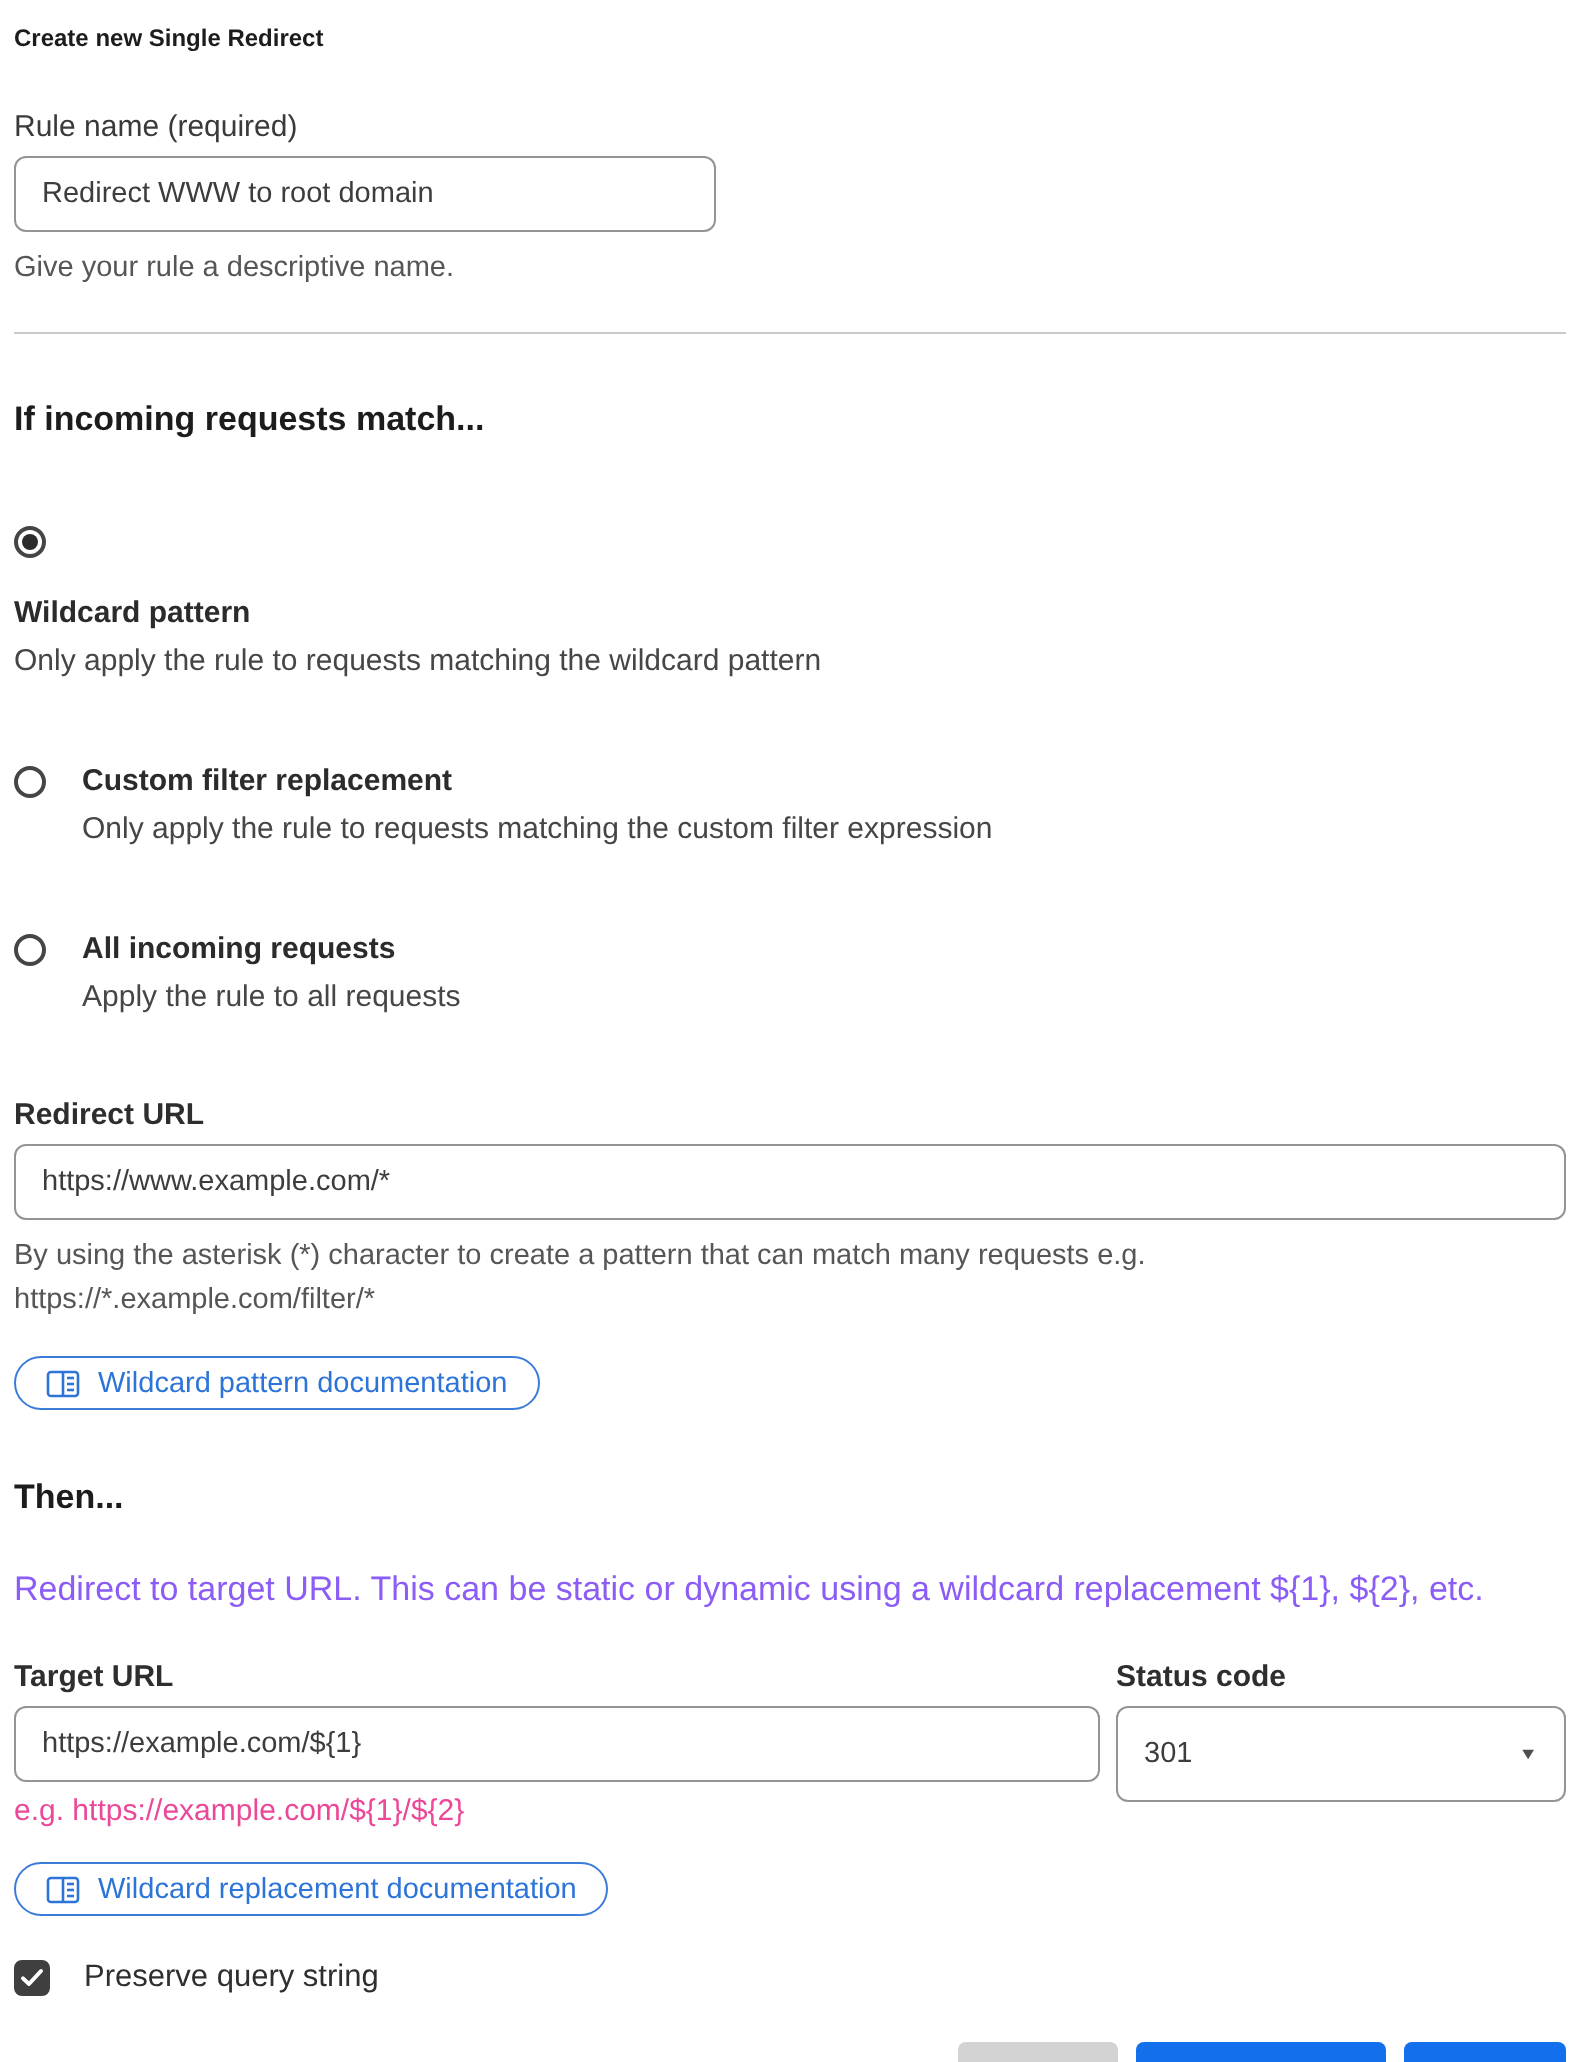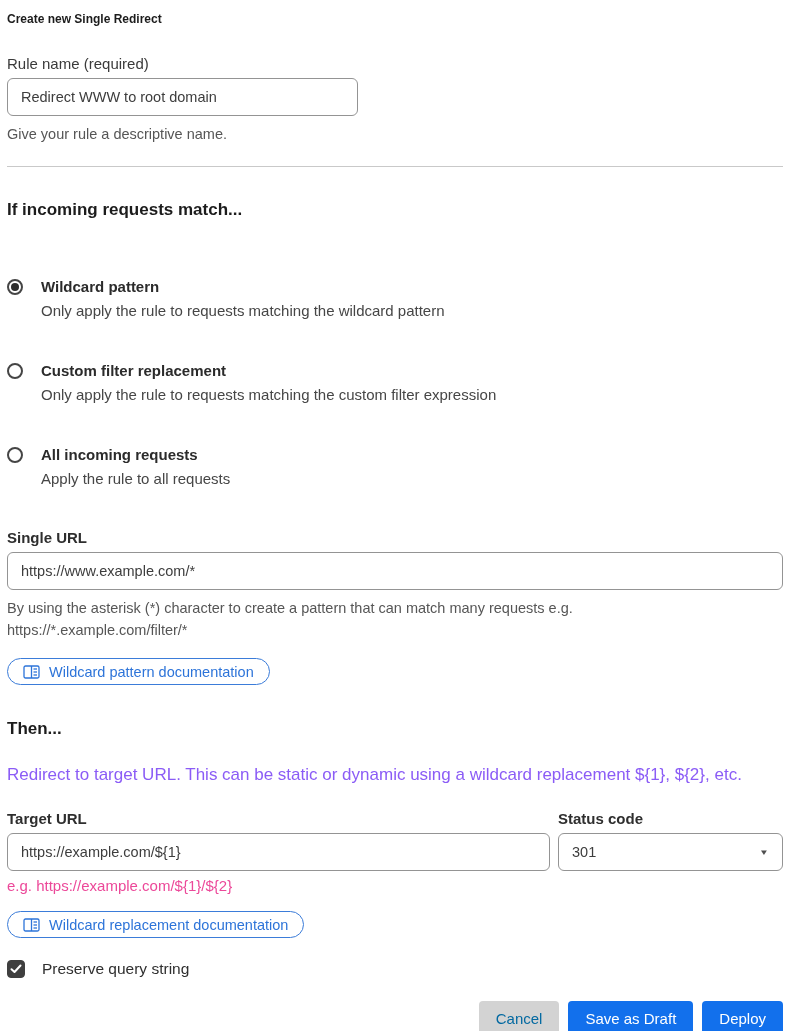--- a/index.html
+++ b/index.html
@@ -57,21 +57,21 @@
     margin-top: 32px;
   }
   
   .radio-option {
     display: flex;
     align-items: flex-start;
     gap: 18px;
     margin-top: 38px;
     cursor: pointer;
   }
-  .radio-group .radio-option:first-child { margin-top: 56px; }
+  .radio-group .radio-option:first-child { margin-top: 40px; flex-direction: column; }
   .radio {
     flex: 0 0 auto;
     width: 16px;
     height: 16px;
     border: 2px solid #454545;
     border-radius: 50%;
     margin-top: 2px;
     position: relative;
     background: #fff;
   }
@@ -126,21 +126,21 @@
     display: flex;
     gap: 8px;
     margin-top: 23px;
   }
   .target-col { flex: 1 1 auto; }
   .status-col { flex: 0 0 225px; }
   .select-box {
     display: flex;
     align-items: center;
     justify-content: space-between;
-    height: 38px;
+    height: 48px;
     border: 1px solid #949494;
     border-radius: 6px;
     padding: 0 13px;
     font-size: 14.5px;
     color: #3d3d3d;
     cursor: pointer;
     background: #fff;
   }
   .select-caret {
     font-size: 10px;
@@ -225,21 +225,21 @@
   <div class="radio-option">
     <span class="radio"></span>
     <span class="radio-texts">
       <span class="radio-label">All incoming requests</span>
       <span class="radio-desc">Apply the rule to all requests</span>
     </span>
   </div>
 </div>
 
 <div>
-  <div class="field-label semibold request-url-label">Single URL</div>
+  <div class="field-label semibold request-url-label">Redirect URL</div>
   <input class="text-input full-width" type="text" value="https://www.example.com/*" style="">
   <div class="helper">
     <span>By using the asterisk (*) character to create a pattern that can match many requests e.g.</span><br>
     <span>https://*.example.com/filter/*</span>
   </div>
 </div>
 
 <button class="doc-button">
   <span>
     <svg width="17" height="14" viewBox="0 0 17 14" fill="none" stroke="#2d74d9" stroke-width="1.3">

